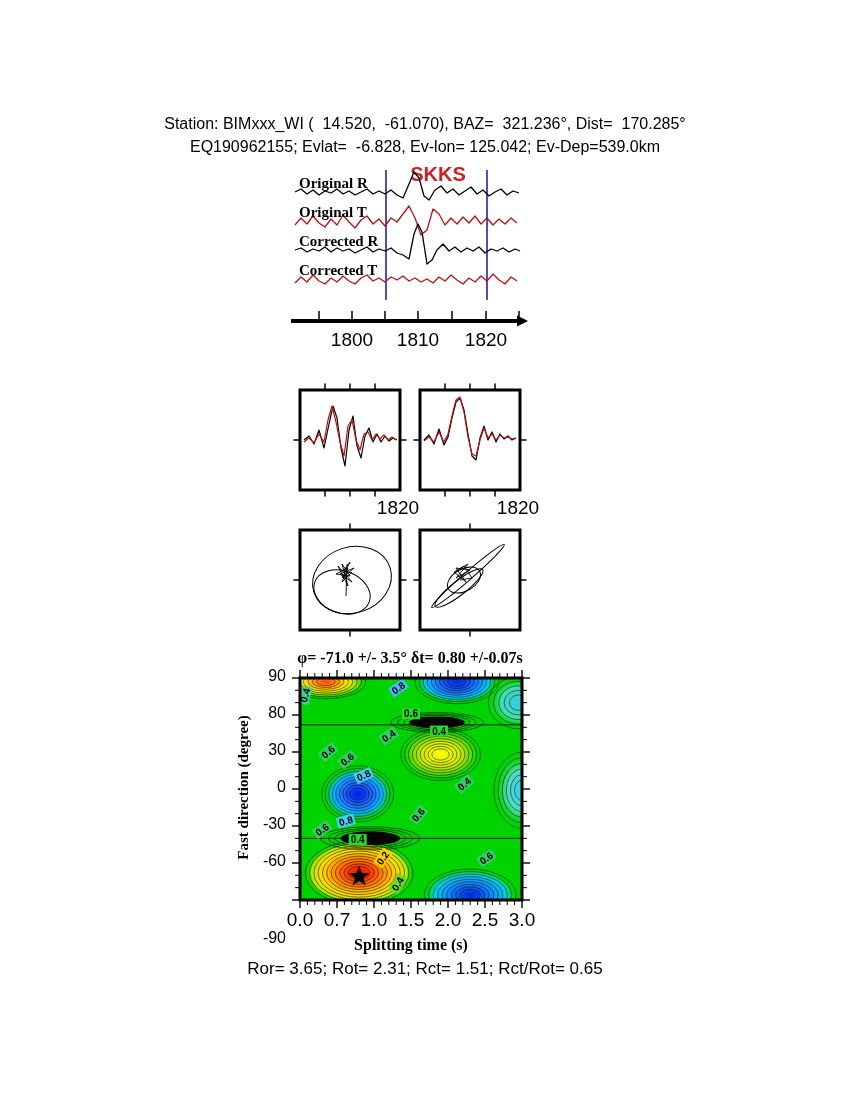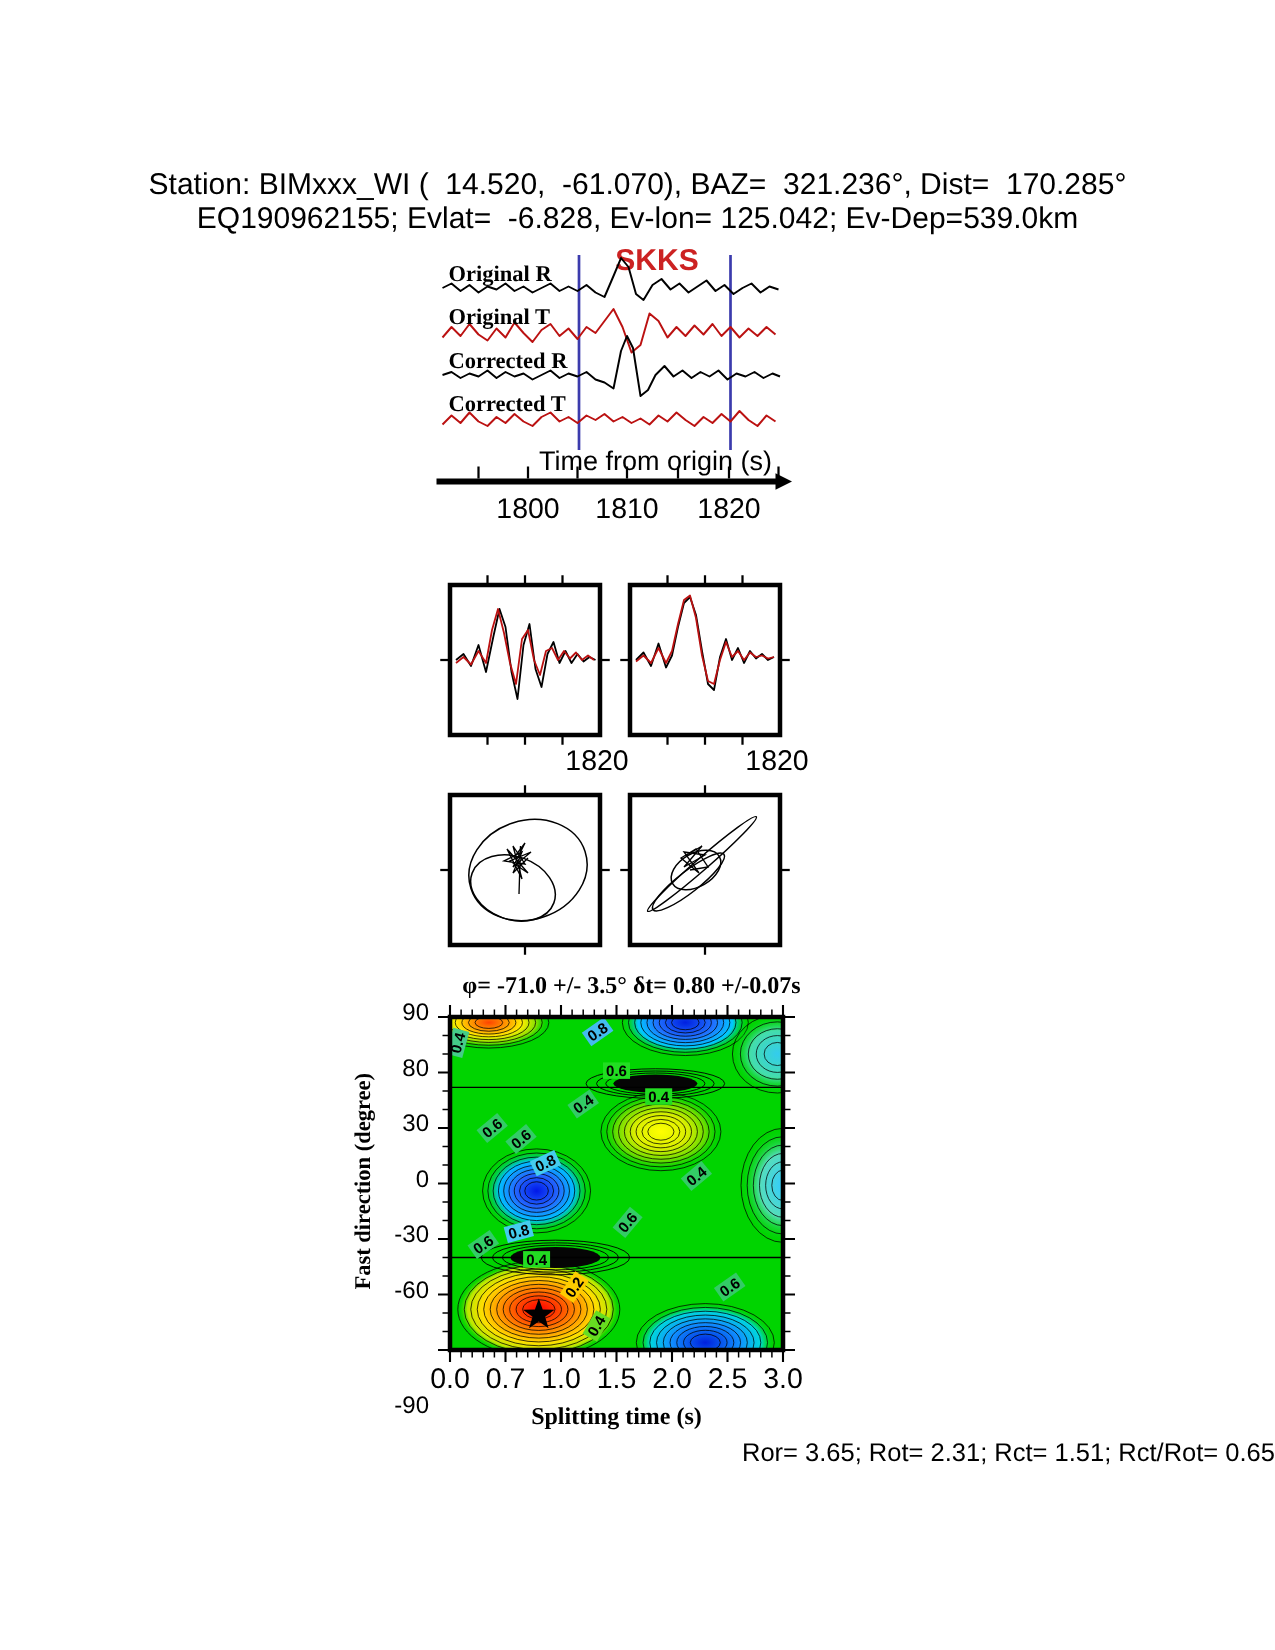--- a/index.html
+++ b/index.html
@@ -1,29 +1,29 @@
 <!DOCTYPE html>
 <html><head>
 <meta charset="utf-8">
 <style>
   html,body{margin:0;padding:0;background:#ffffff;}
   .page{position:relative;width:850px;height:1100px;background:#ffffff;overflow:hidden;
         font-family:"Liberation Sans",sans-serif;color:#000;}
   .abs{position:absolute;}
   .pre{white-space:pre;}
-  .hdr{font-size:20px;line-height:19px;text-align:center;left:0;width:850px;}
+  .hdr{font-size:16px;line-height:19px;text-align:center;left:0;width:850px;}
   .phase{font-size:20px;font-weight:bold;color:#cc2222;text-align:center;}
   .trlabel{font-size:15px;font-weight:bold;font-family:"Liberation Serif",serif;}
   .axlabel{font-size:18px;text-align:center;}
   .ticklab{font-size:19px;text-align:center;}
   .yticklab{font-size:16px;text-align:right;}
   .ctitle{font-size:16px;font-weight:bold;font-family:"Liberation Serif",serif;text-align:center;}
   .serifb{font-size:15px;font-weight:bold;font-family:"Liberation Serif",serif;text-align:center;}
   .xserifb{font-size:16px;font-weight:bold;font-family:"Liberation Serif",serif;text-align:center;}
-  .footer{font-size:17px;text-align:right;left:0;width:850px;}
+  .footer{font-size:17px;text-align:center;left:0;width:850px;}
   svg{display:block;}
 </style>
 </head>
 <body>
 
 <div class="page">
 
   <div class="abs hdr pre" style="top:114px;">Station: BIMxxx_WI (  14.520,  -61.070), BAZ=  321.236°, Dist=  170.285°</div>
   <div class="abs hdr pre" style="top:137px;">EQ190962155; Evlat=  -6.828, Ev-lon= 125.042; Ev-Dep=539.0km</div>
 
@@ -45,21 +45,20 @@
       <line x1="164" y1="149" x2="164" y2="157" stroke="#000" stroke-width="1.5"></line>
       <line x1="198" y1="149" x2="198" y2="157" stroke="#000" stroke-width="1.5"></line>
       <line x1="231" y1="149" x2="231" y2="157" stroke="#000" stroke-width="1.5"></line>
     </svg>
 
   <div class="abs trlabel" style="left:299px;top:175px;">Original R</div>
   <div class="abs trlabel" style="left:299px;top:204px;">Original T</div>
   <div class="abs trlabel" style="left:299px;top:233px;">Corrected R</div>
   <div class="abs trlabel" style="left:299px;top:262px;">Corrected T</div>
 
-  <div class="abs axlabel" style="left:337px;top:297px;width:200px;">Time from origin (s)</div>
   <div class="abs ticklab" style="left:322px;top:329px;width:60px;">1800</div>
   <div class="abs ticklab" style="left:388px;top:329px;width:60px;">1810</div>
   <div class="abs ticklab" style="left:456px;top:329px;width:60px;">1820</div>
 
   <svg id="cmp0" class="abs" style="left:292px;top:382px;" width="116" height="116" viewBox="0 0 116 116">
       <rect x="8" y="8" width="100" height="100" fill="none" stroke="#000" stroke-width="3"></rect>
       <line x1="33" y1="1.5" x2="33" y2="8" stroke="#000" stroke-width="1.5"></line>
       <line x1="33" y1="108" x2="33" y2="114.5" stroke="#000" stroke-width="1.5"></line>
       <line x1="58" y1="1.5" x2="58" y2="8" stroke="#000" stroke-width="1.5"></line>
       <line x1="58" y1="108" x2="58" y2="114.5" stroke="#000" stroke-width="1.5"></line>
@@ -102,21 +101,21 @@
       <line x1="58" y1="1.5" x2="58" y2="8" stroke="#000" stroke-width="1.5"></line>
       <line x1="58" y1="108" x2="58" y2="114.5" stroke="#000" stroke-width="1.5"></line>
       <line x1="1.5" y1="58" x2="8" y2="58" stroke="#000" stroke-width="1.5"></line>
       <line x1="108" y1="58" x2="114.5" y2="58" stroke="#000" stroke-width="1.5"></line>
       <ellipse cx="56" cy="54" rx="48" ry="4" fill="none" stroke="#000" stroke-width="1" transform="rotate(-41 56 54)"></ellipse>
       <ellipse cx="47" cy="66" rx="30" ry="7" fill="none" stroke="#000" stroke-width="1" transform="rotate(-38 47 66)"></ellipse>
       <ellipse cx="52" cy="58" rx="18" ry="11" fill="none" stroke="#000" stroke-width="1" transform="rotate(-30 52 58)"></ellipse>
       <polyline points="46,48 56,42 44,56 58,48 44,46 54,60 42,50 52,44 60,56 48,58" fill="none" stroke="#000" stroke-width="0.9"></polyline>
     </svg>
 
-  <div class="abs ctitle pre" style="left:271px;top:649px;width:300px;">φ= -71.0 +/- 3.5° δt= 0.80 +/-0.07s</div>
+  <div class="abs ctitle pre" style="left:260px;top:649px;width:300px;">φ= -71.0 +/- 3.5° δt= 0.80 +/-0.07s</div>
   <svg id="contour-svg" class="abs" style="left:289px;top:667px;" width="244" height="244" viewBox="0 0 244 244">
       <defs>
         <clipPath id="plotclip">
           <rect x="11" y="11" width="222" height="222"></rect>
         </clipPath>
         <radialGradient id="bg0">
           <stop offset="0" stop-color="#ff4400"></stop>
           <stop offset="0.3" stop-color="#ff9900"></stop>
           <stop offset="0.55" stop-color="#ffee00"></stop>
           <stop offset="0.8" stop-color="#7fe000"></stop>

